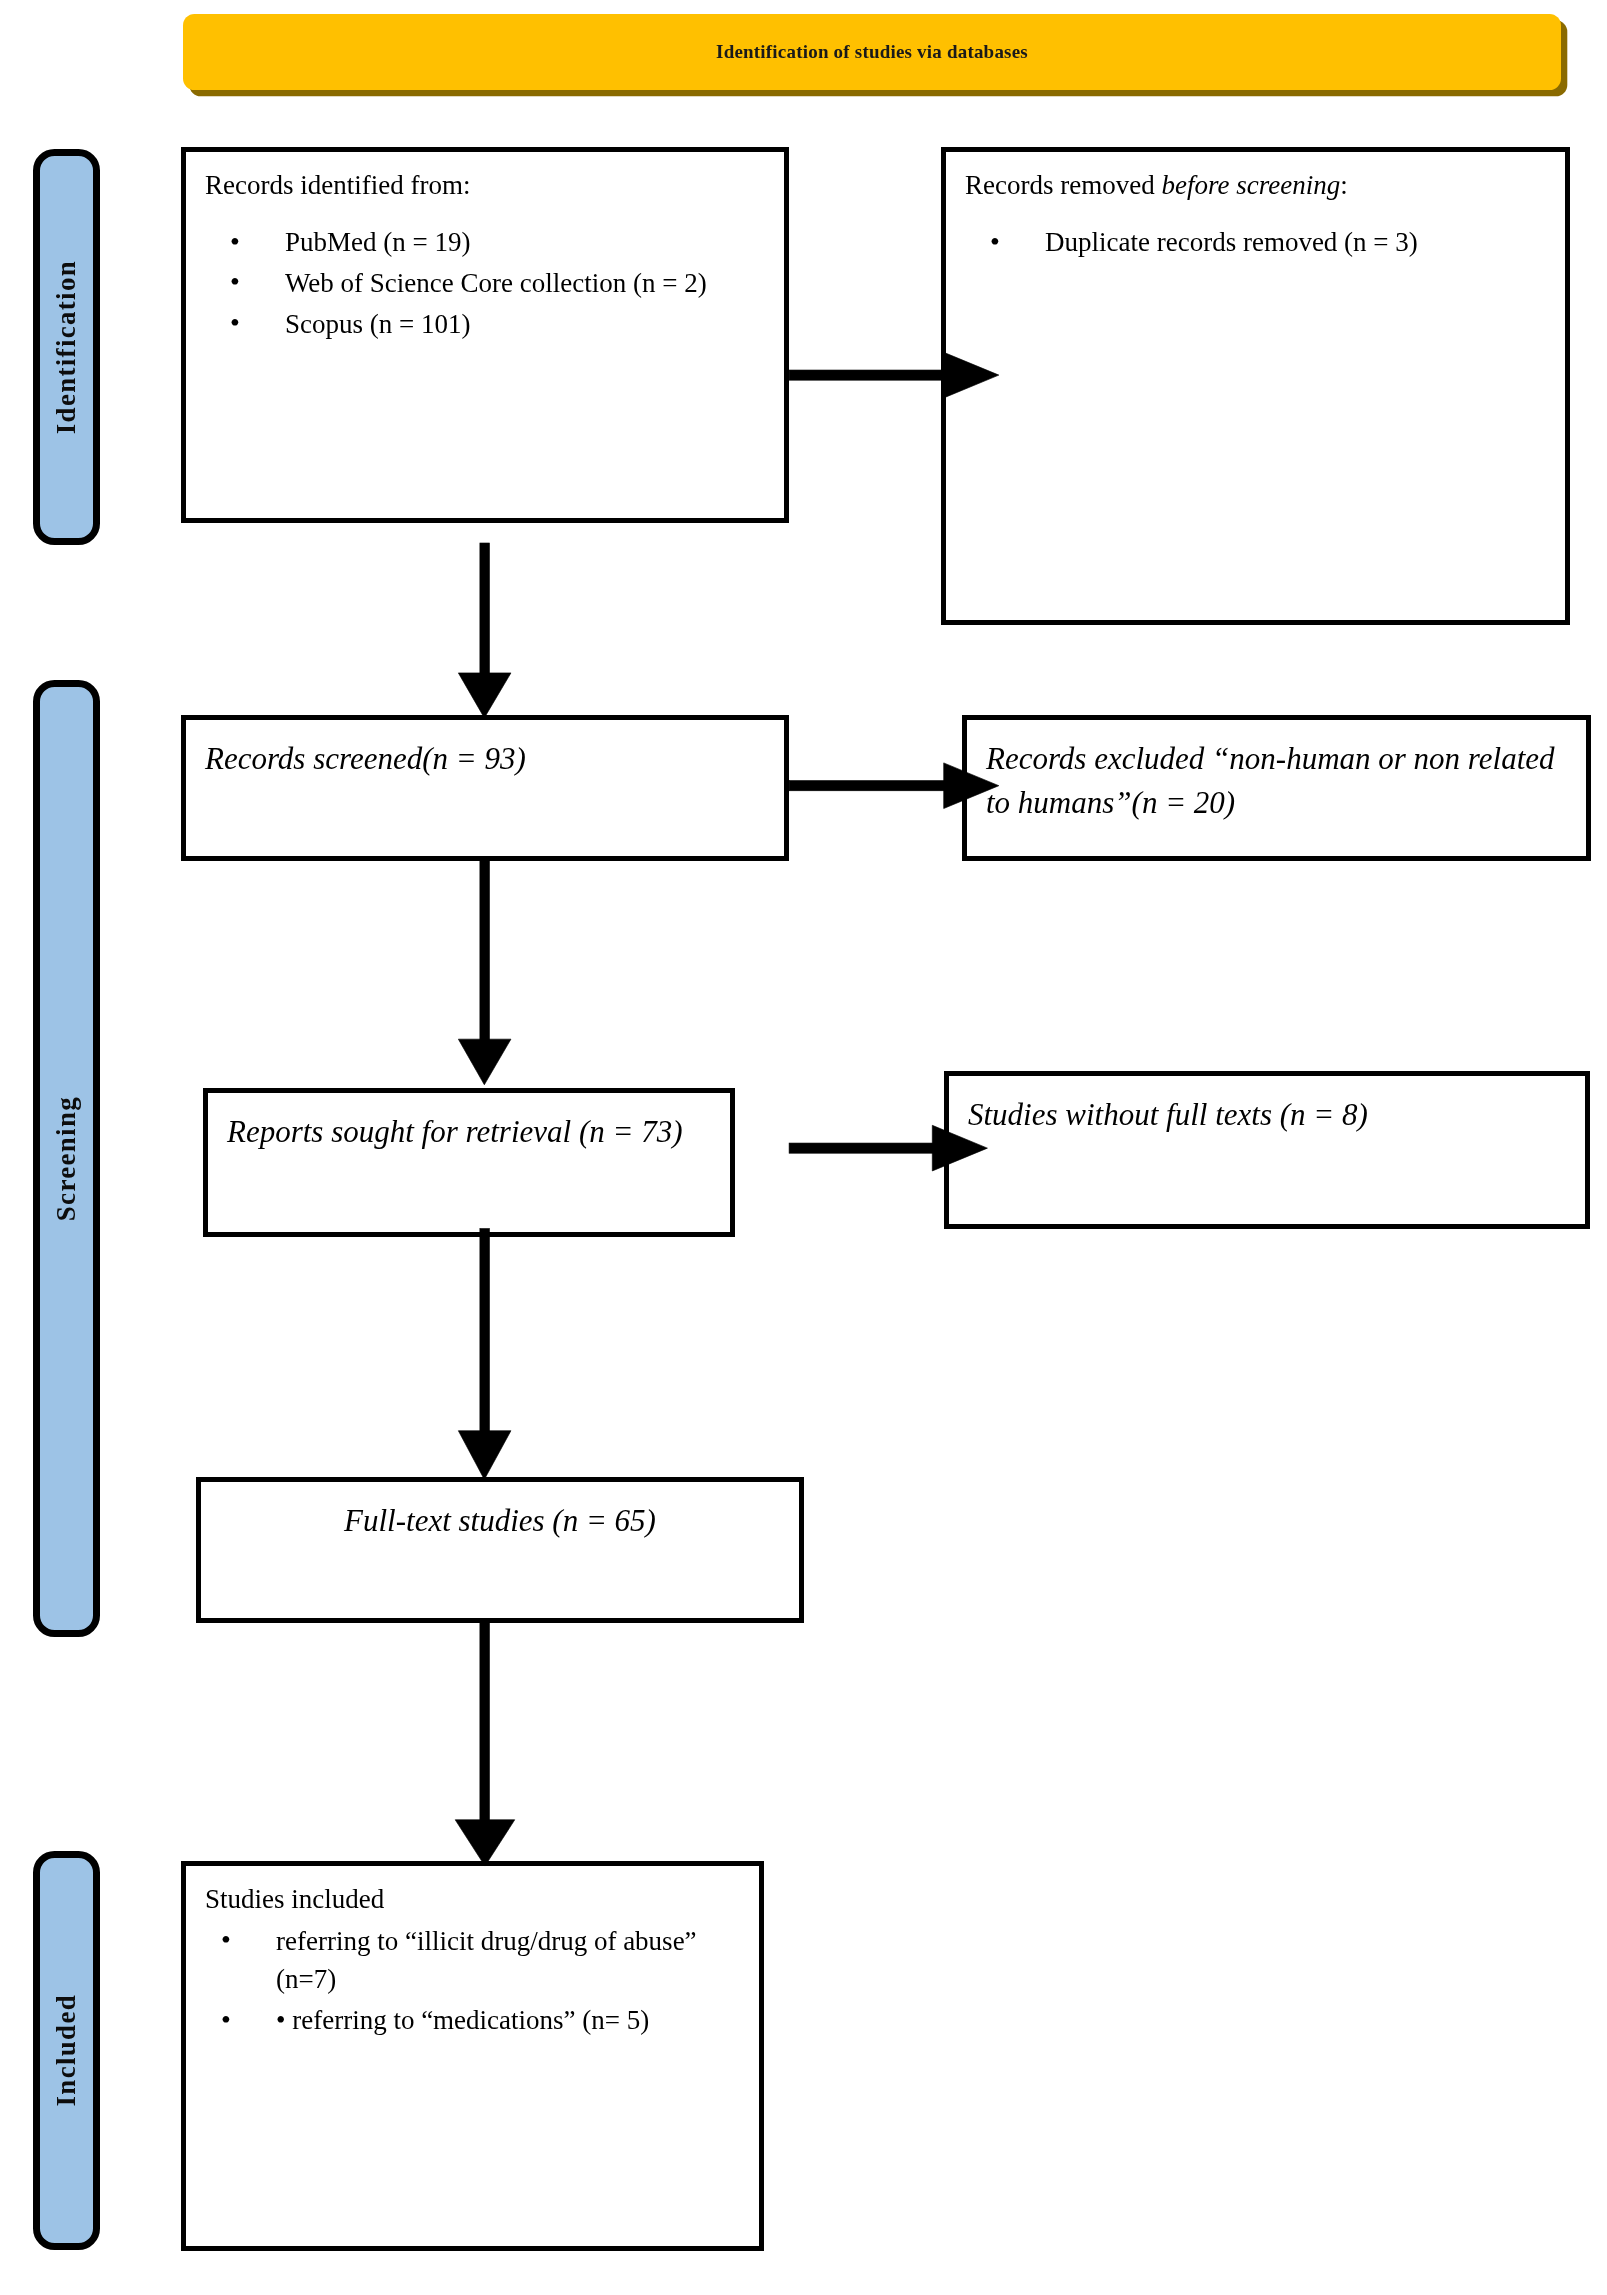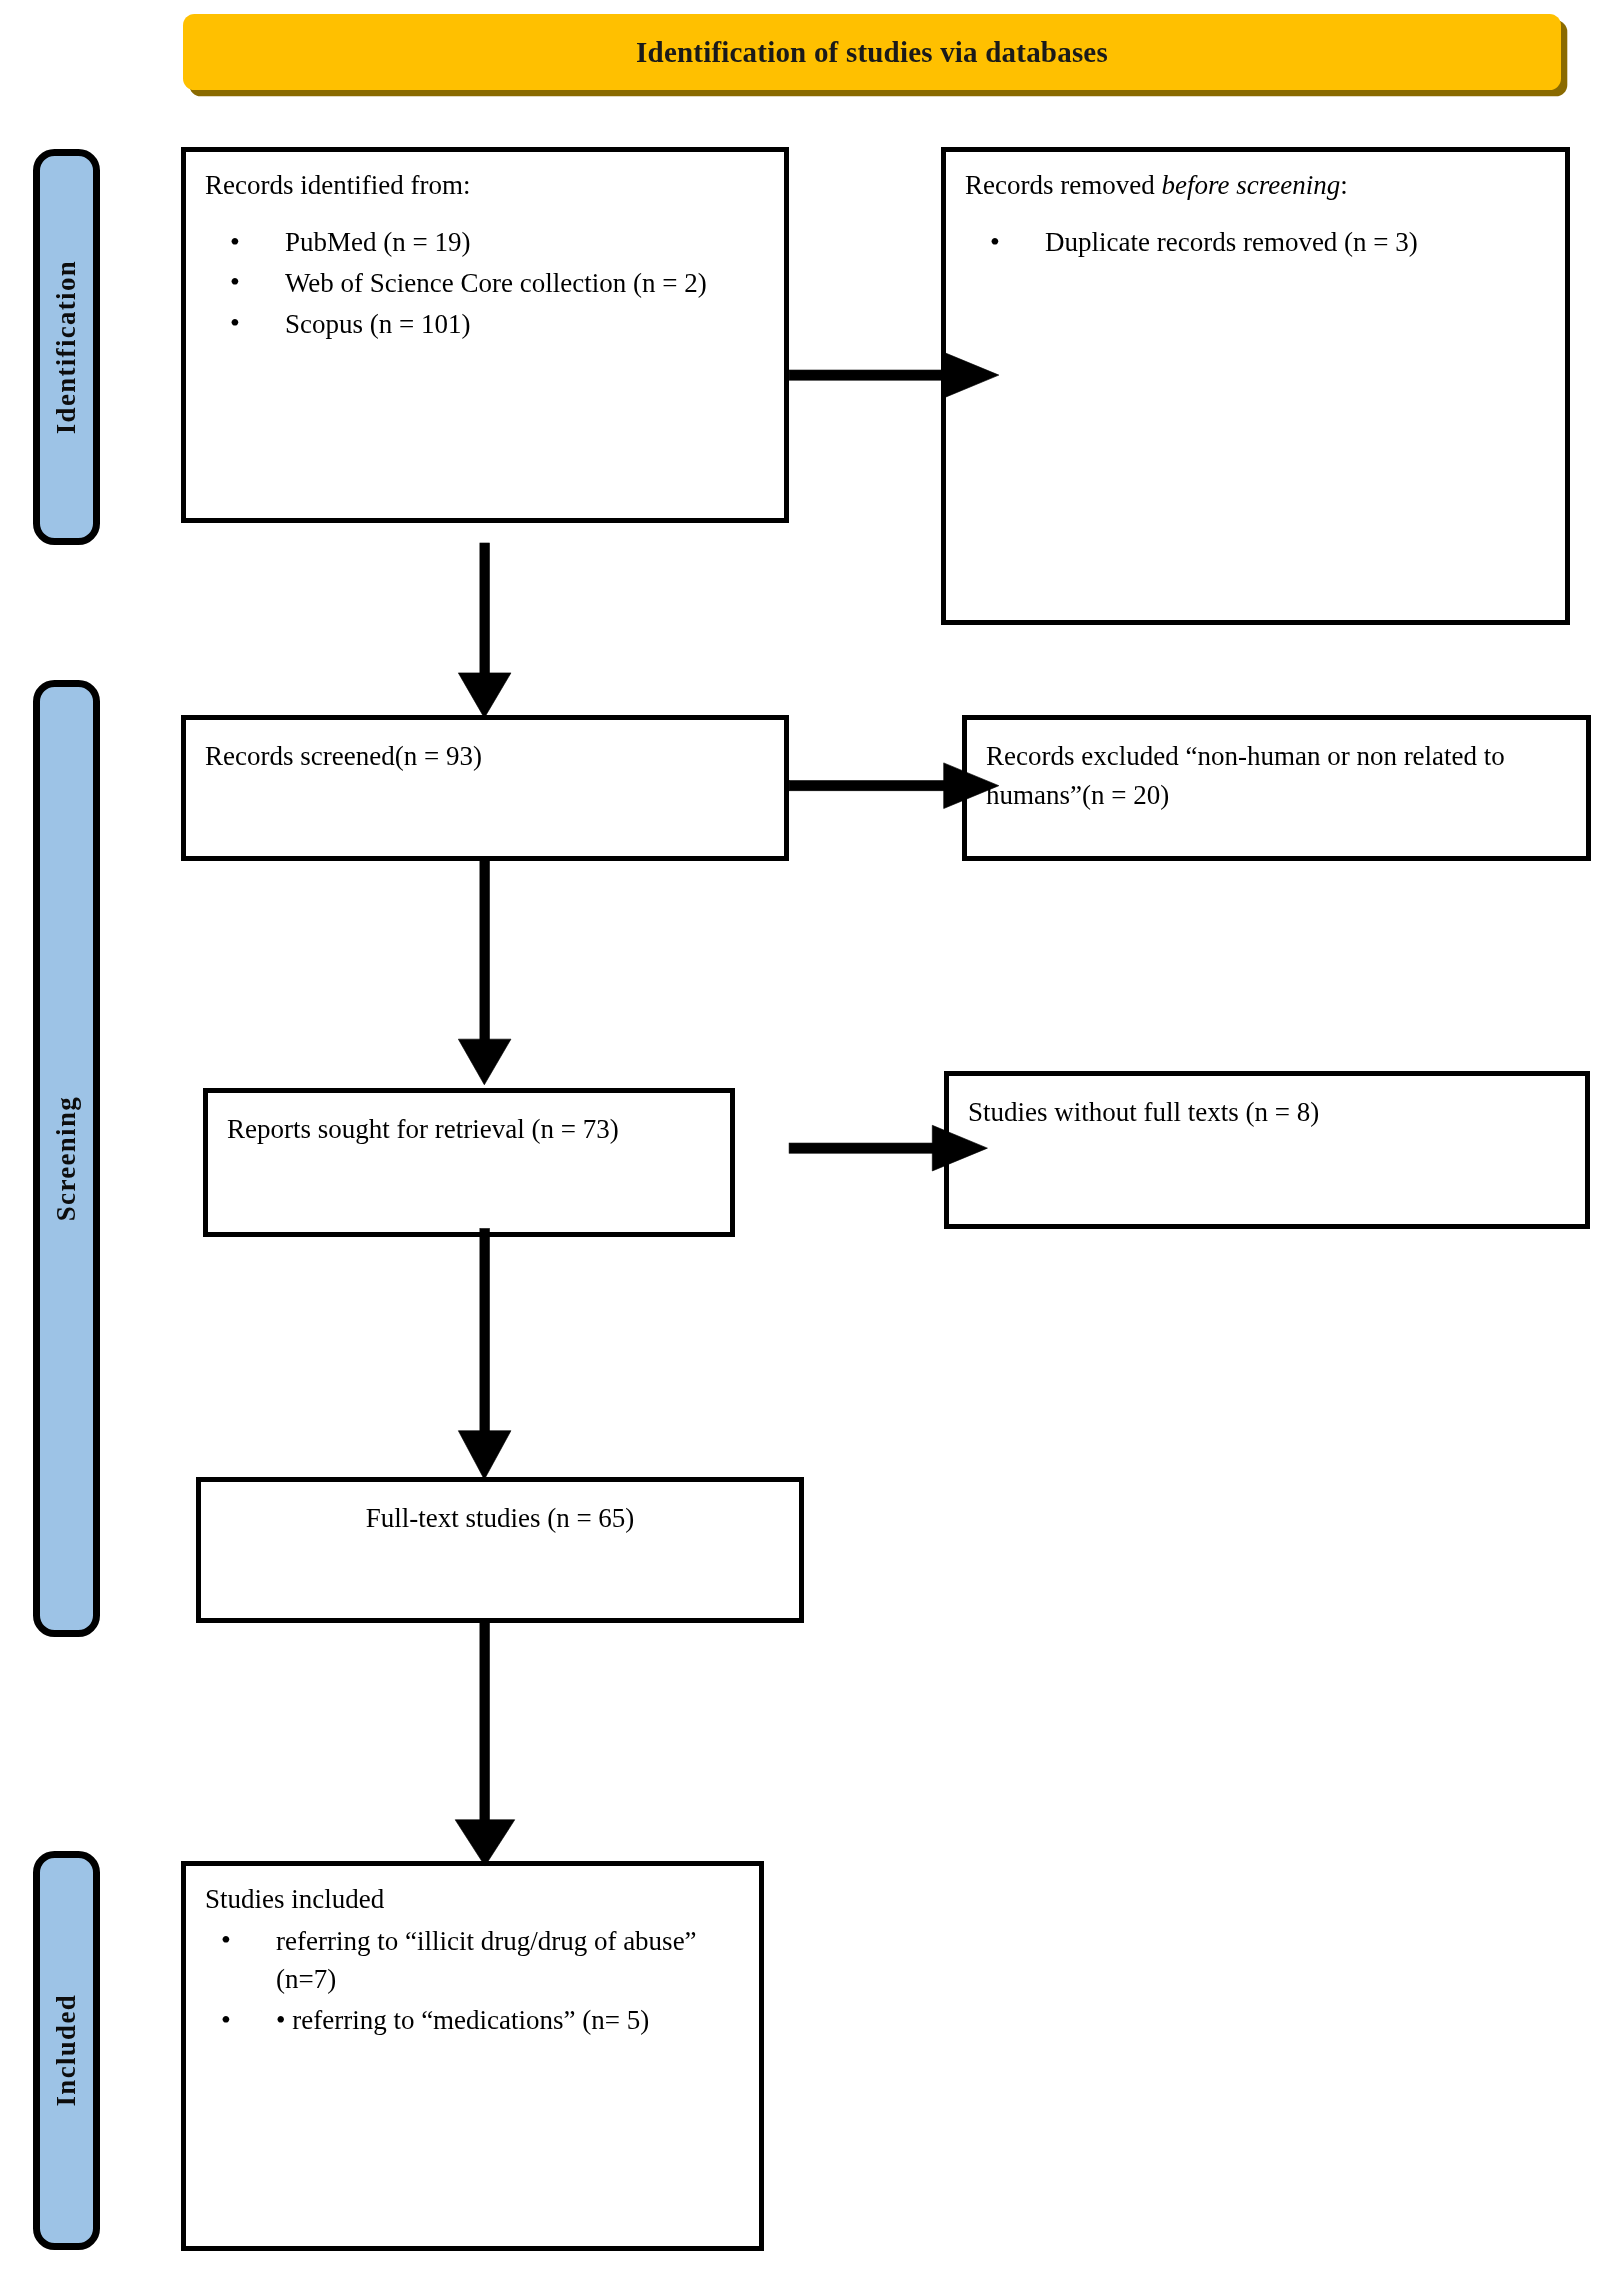--- a/index.html
+++ b/index.html
@@ -19,21 +19,21 @@
   .banner{
     position:absolute;
     left:183px; top:14px;
     width:1378px; height:76px;
     background:#FFC000;
     border-radius:11.4px;
     box-shadow:6.3px 6.3px 0 0 #8a6a00;
     display:flex; align-items:center; justify-content:center;
   }
   .banner-title{
-    font-size:29px;
+    font-size:19px;
     font-weight:bold;
     letter-spacing:0.2px;
     color:#1a1a1a;
     text-align:left;
   }
 
   
   .stage{
     position:absolute;
     width:67px;
@@ -66,22 +66,23 @@
     box-sizing:border-box;
     padding:16.5px 19px 11.4px 19px;
   }
   .box .head{
     font-size:27px;
     line-height:1.22;
     white-space:nowrap;
   }
   .box .head em{ font-style:italic; }
   .box .plain{
-    font-size:27px;
+    font-size:31px;
     line-height:1.45;
+    font-style:italic;
   }
   ul.blist{
     margin:21.5px 0 0 0;
     padding:0 0 0 80px;
     list-style:none;
   }
   ul.blist.tight{ margin-top:6.3px; padding-left:71px; }
   ul.blist li{
     position:relative;
     font-size:27px;

